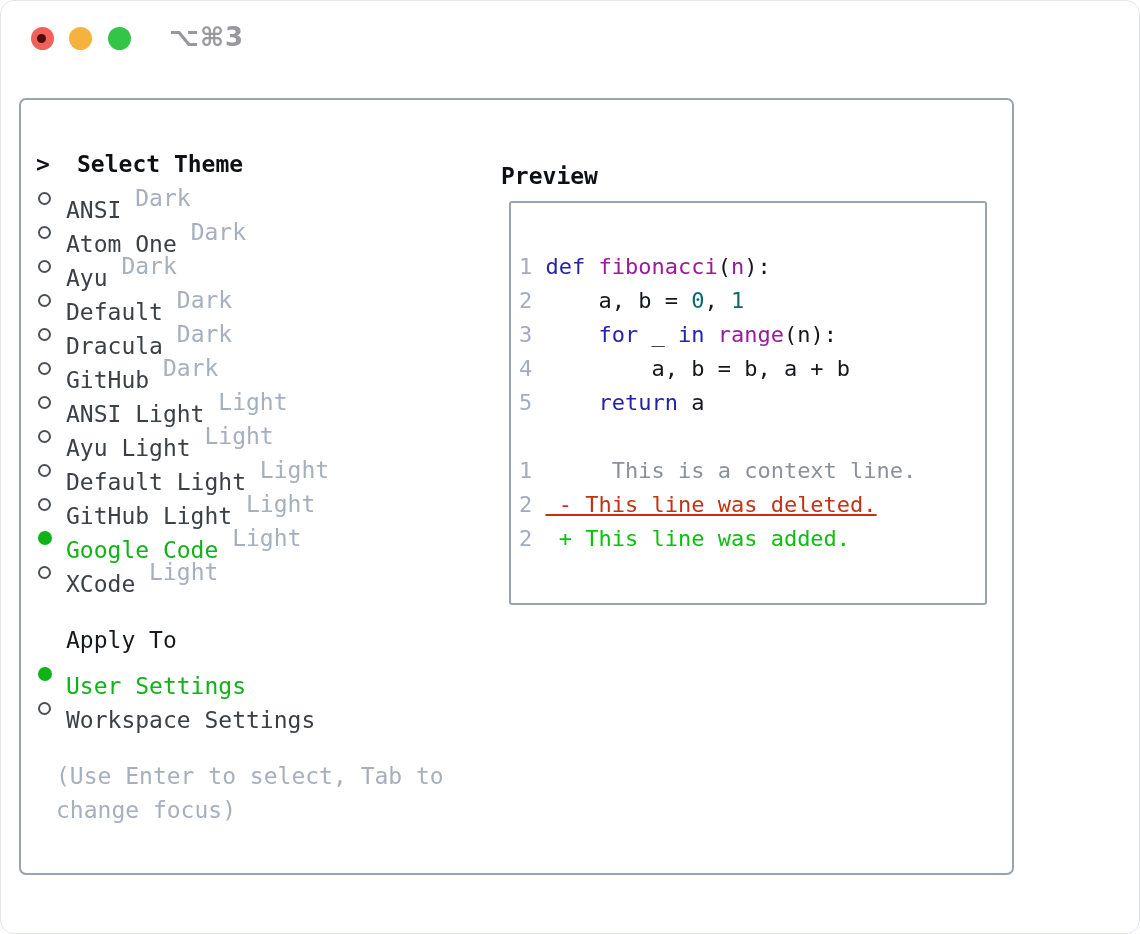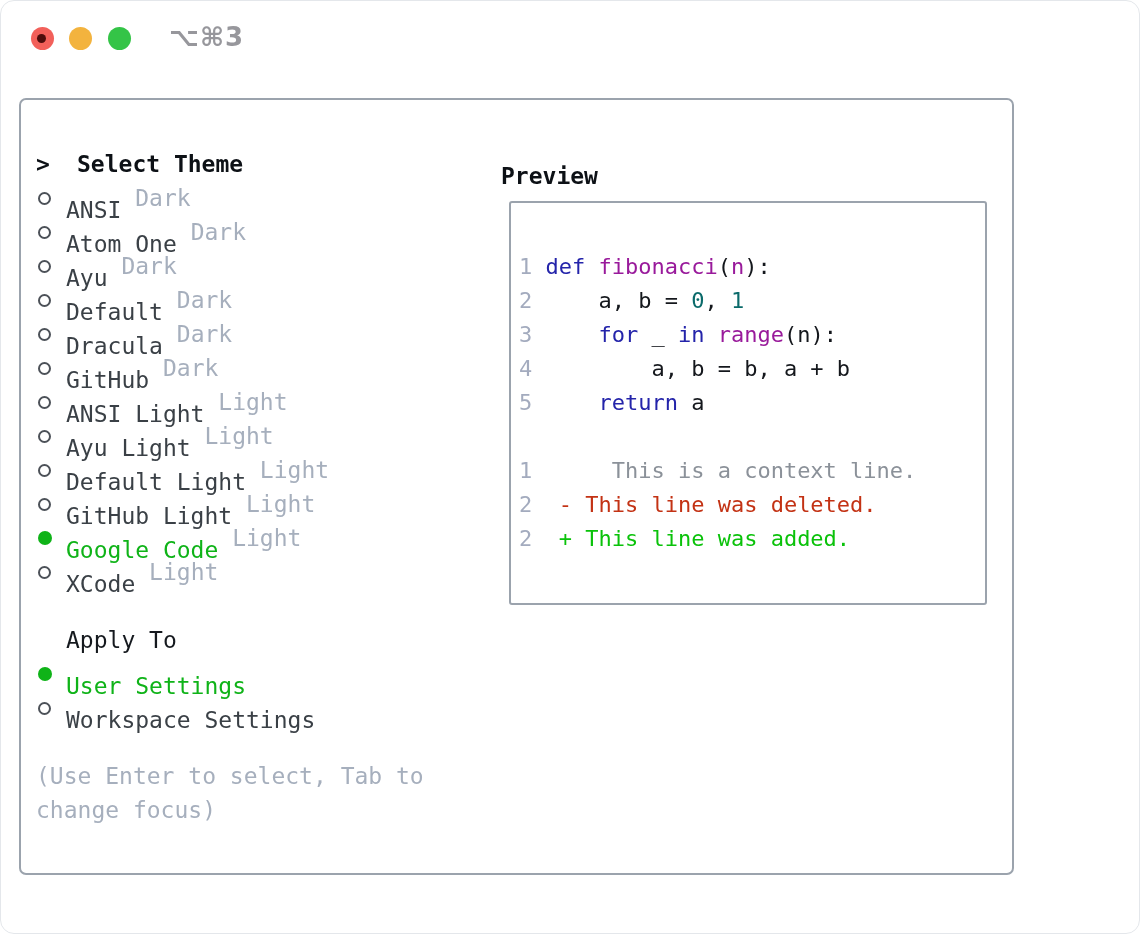--- a/index.html
+++ b/index.html
@@ -41,21 +41,21 @@
   .gutter{display:inline-flex;align-items:center;justify-content:flex-start;width:30px;flex:0 0 30px;}
   .prompt{font-weight:bold;color:#0d1116;}
   .heading{font-weight:bold;color:#0d1116;margin-left:11px;}
   .heading2{color:#15191e;}
   .radio{width:13px;height:13px;border-radius:50%;box-sizing:border-box;border:2px solid #4c5158;margin-left:2px;}
   .radio.sel{border:none;background:var(--green);width:14px;height:14px;}
   .opt-name{color:var(--list-text);margin-top:24px;}
   .opt-name.sel{color:var(--green);text-align:center;}
   .opt-variant{color:var(--muted);}
   .blank{height:34px;}
-  .help{color:var(--muted);white-space:pre;}
+  .help{color:var(--muted);white-space:pre;margin-left:20px;}
   
   .preview-title{
     position:absolute;left:480px;top:59px;height:34px;line-height:34px;
     font-size:23px;font-weight:bold;color:#0d1116;
   }
   .preview-box{
     position:absolute;left:488px;top:101px;
     width:478px;height:404px;
     box-sizing:border-box;
     border:2px solid var(--border);
@@ -64,21 +64,21 @@
     overflow:hidden;
     background:#fff;
   }
   .cl{height:34px;line-height:34px;font-size:22px;white-space:pre;color:var(--plain);}
   .ln{display:inline-block;width:1ch;margin-right:1ch;color:var(--ln);}
   .tok-plain{color:var(--plain);}
   .tok-keyword{color:var(--kw);}
   .tok-name{color:var(--name);}
   .tok-literal{color:var(--lit);}
   .diff-context{color:var(--ctx);}
-  .diff-deleted{color:var(--del);}
+  .diff-deleted{color:var(--del);text-decoration:underline;}
   .diff-added{color:var(--add);}
 </style>
 </head>
 <body>
 
 <div class="window">
 
   <div class="titlebar">
     <span class="light light-red">
       <span class="light-dot"></span>

